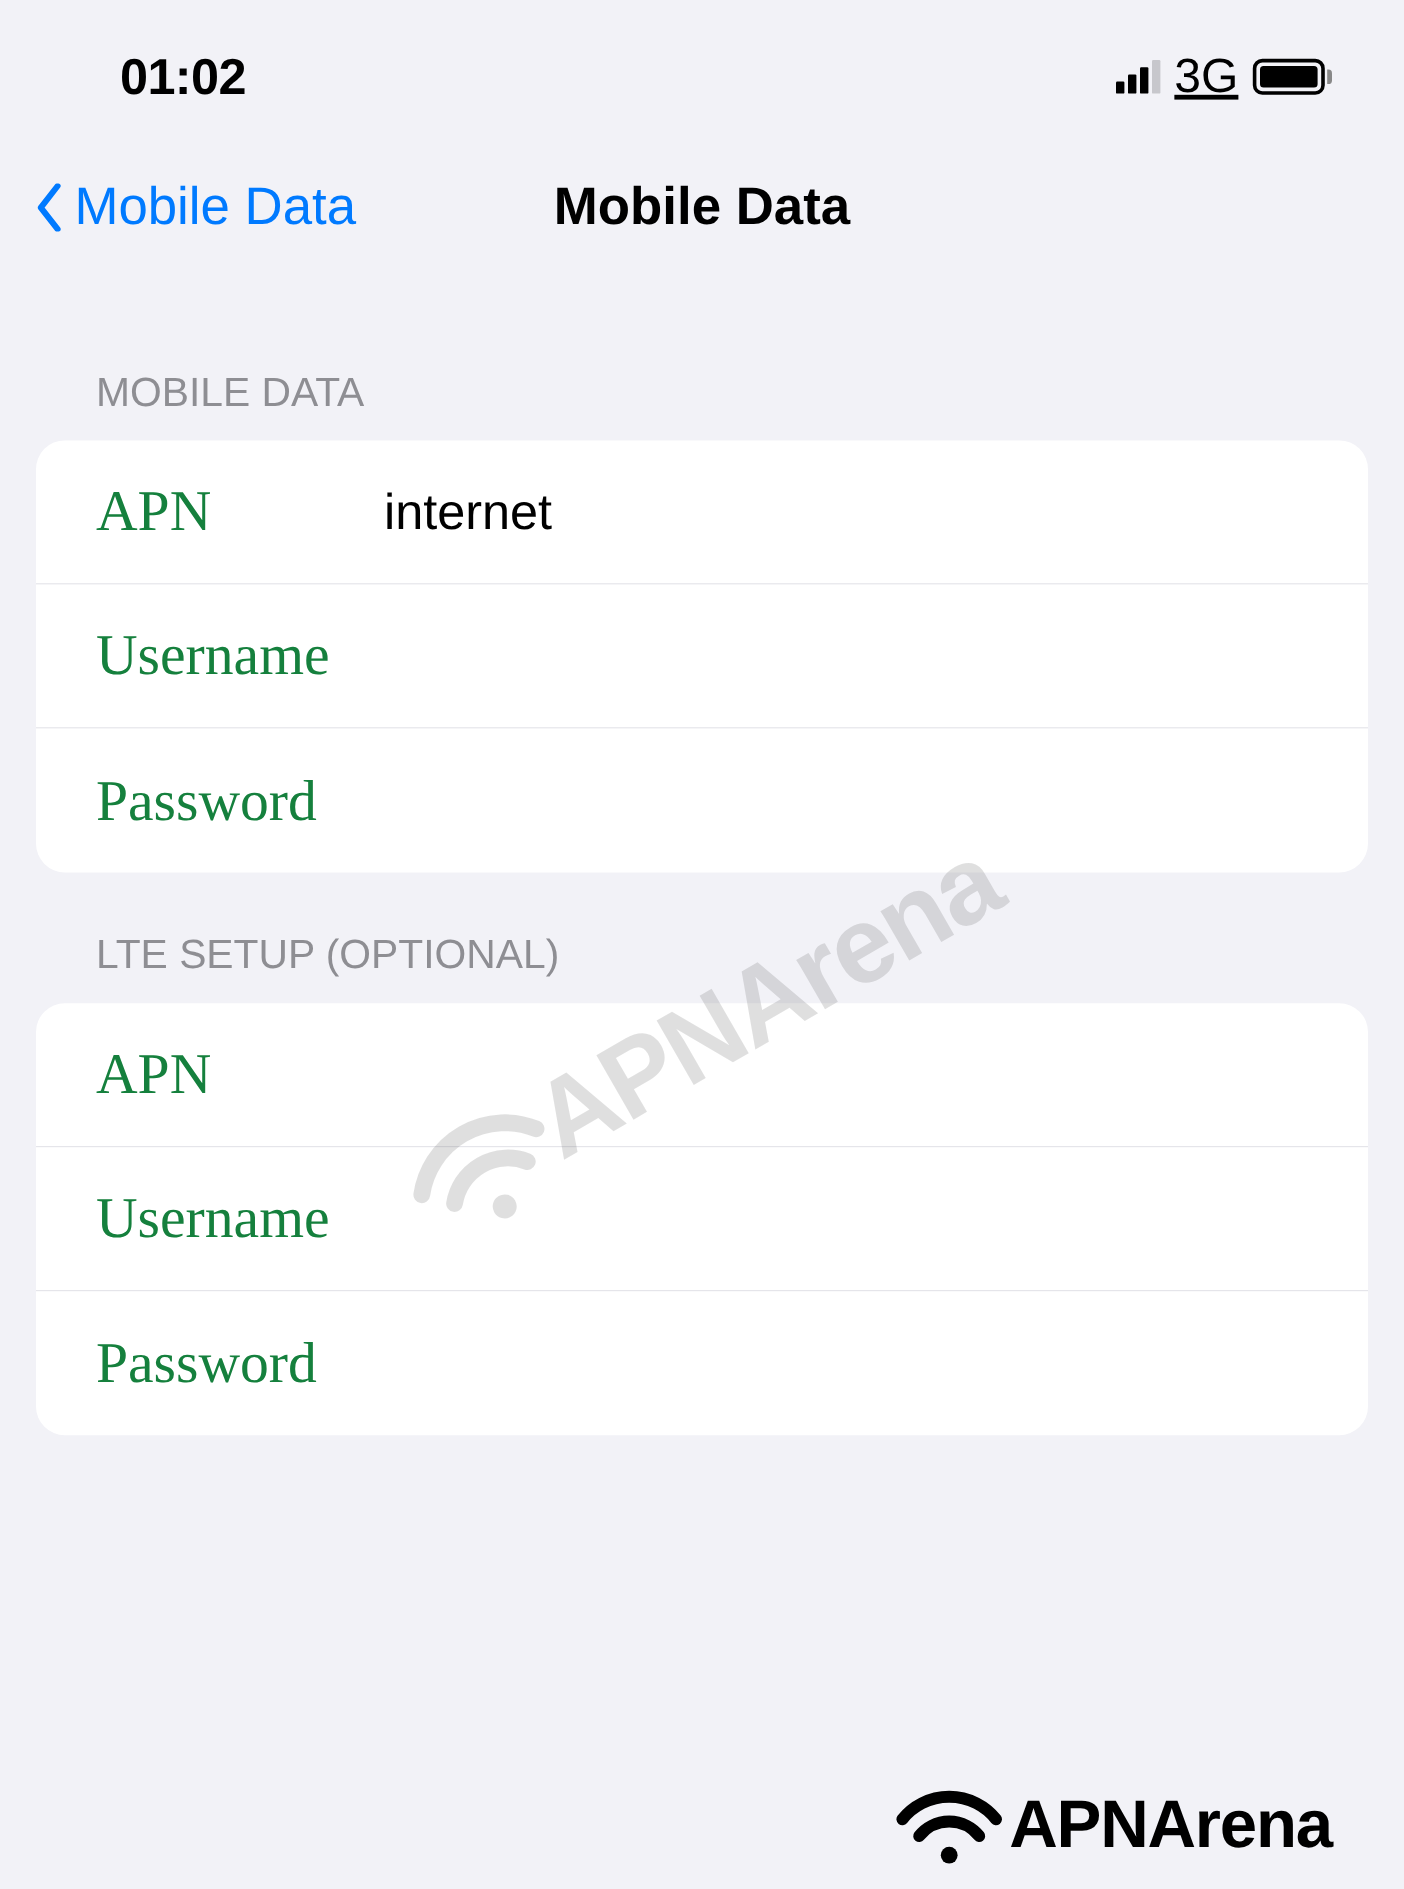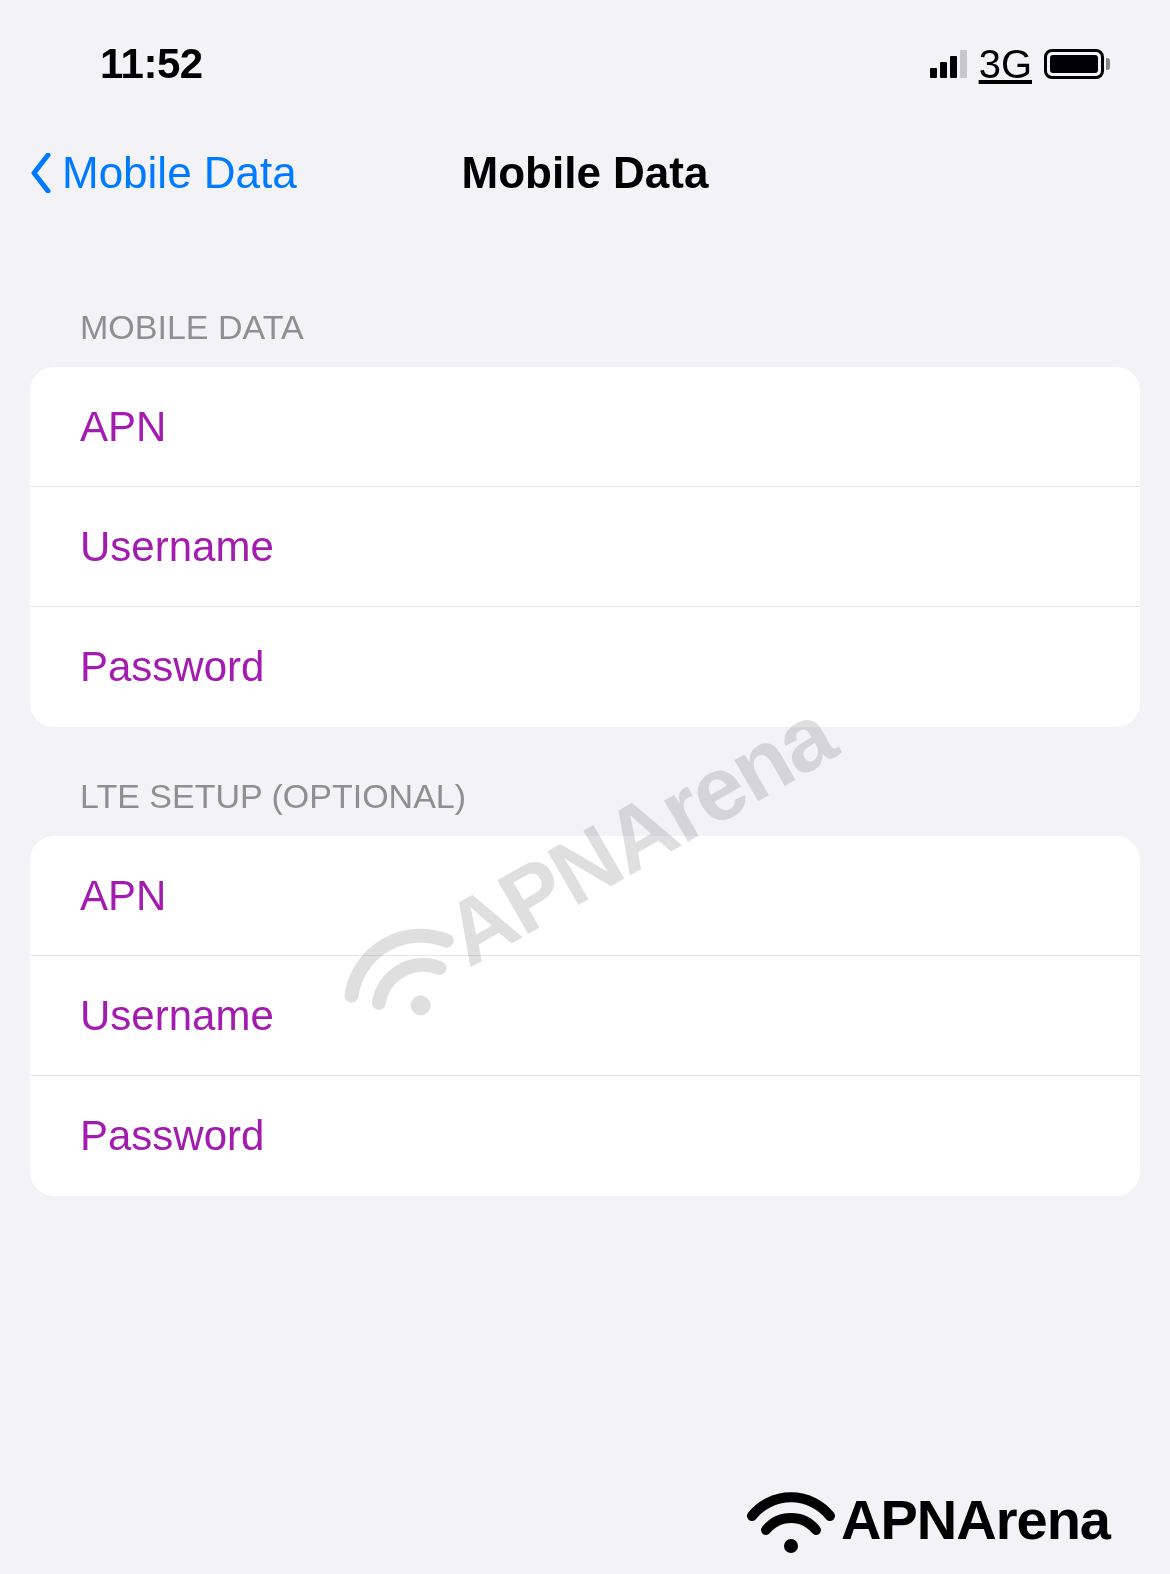--- a/index.html
+++ b/index.html
@@ -123,24 +123,25 @@
       display: flex;
       align-items: center;
       padding: 0 50px;
       min-height: 120px;
       border-bottom: 1px solid #e5e5ea;
     }
     .settings-row:last-child {
       border-bottom: none;
     }
     .row-label {
-      font-size: 42px;
-      color: #a21caf;
+      font-size: 48px;
+      color: #15803d;
       width: 240px;
       flex-shrink: 0;
+      font-family: Liberation Serif, serif;
     }
     .row-value {
       font-size: 42px;
       color: #000;
       flex: 1;
       border: none;
       outline: none;
       background: transparent;
       font-family: inherit;
     }
@@ -175,21 +176,21 @@
       font-size: 56px;
       font-weight: 700;
       color: #000;
       letter-spacing: -1px;
     }
   </style>
 </head>
 <body>
 
 <div class="status-bar">
-  <div class="status-time">11:52</div>
+  <div class="status-time">01:02</div>
   <div class="status-right">
     <div class="signal-bars">
       <div class="signal-bar b1"></div>
       <div class="signal-bar b2"></div>
       <div class="signal-bar b3"></div>
       <div class="signal-bar b4"></div>
     </div>
     <div class="network-label">3G</div>
     <div class="battery">
       <div class="battery-body">
@@ -207,20 +208,21 @@
     </svg>
     <span class="back-label">Mobile Data</span>
   </div>
   <div class="nav-title">Mobile Data</div>
 </div>
 
 <div class="section-header">MOBILE DATA</div>
 <div class="settings-group">
   <div class="settings-row">
     <div class="row-label">APN</div>
+    <input class="row-value" type="text" value="internet" style="">
   </div>
   <div class="settings-row">
     <div class="row-label">Username</div>
     <input class="row-value" type="text" value="" style="">
   </div>
   <div class="settings-row">
     <div class="row-label">Password</div>
     <input class="row-value" type="text" value="" style="">
   </div>
 </div>

